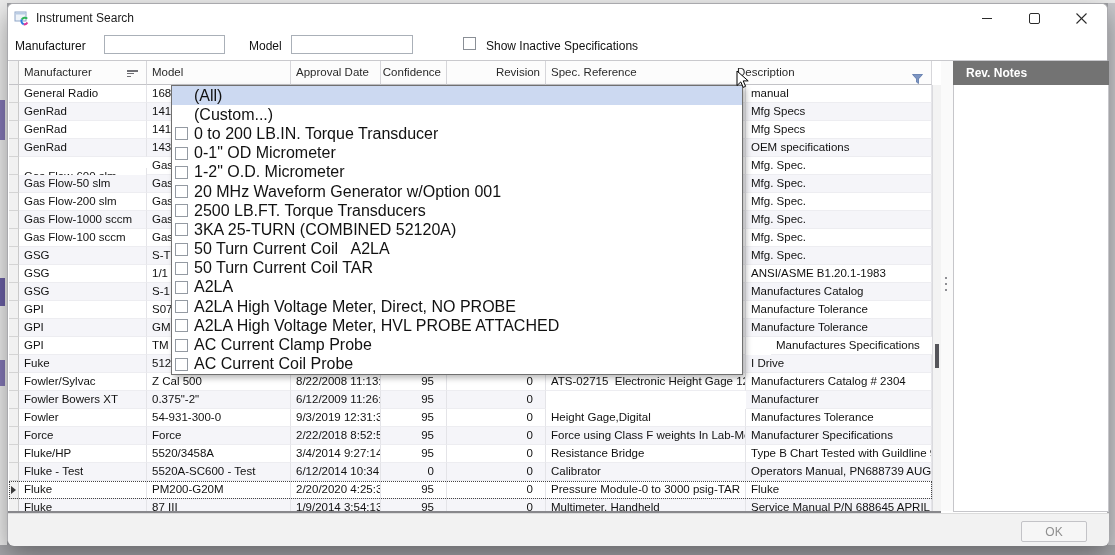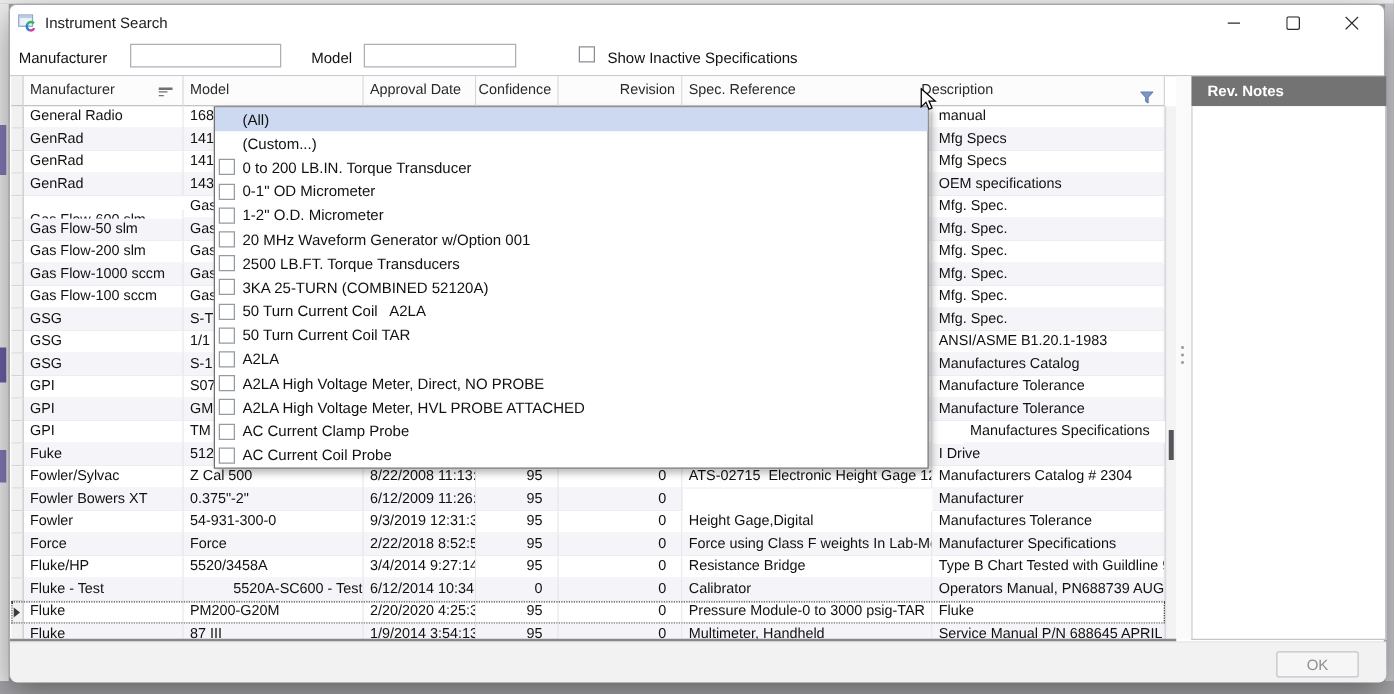--- a/index.html
+++ b/index.html
@@ -65,21 +65,21 @@
     border-top:1px solid #dcdcdc;border-radius:0 0 6px 6px;}
   .okbtn{position:absolute;left:1013px;top:7px;width:66px;height:21px;background:#f6f6f6;
     border:1px solid #c3c3c7;border-radius:2px;color:#8f8f8f;font-size:12px;font-family:inherit;}
   
   .dropdown{position:absolute;left:163px;top:81px;width:572px;height:290px;background:#fff;
     border:1px solid #707070;box-sizing:border-box;z-index:5;box-shadow:3px 3px 6px rgba(0,0,0,.28);
     display:flex;flex-direction:column;}
   .fitem{display:flex;align-items:center;height:19.2px;flex:none;padding-left:3px;box-sizing:border-box;}
   .fitem.sel{background:#ccd9f1;}
   .fcb{width:13px;height:13px;border:1px solid #949aa2;background:#fff;box-sizing:border-box;flex:none;}
-  .flb{font-size:12px;color:#111;margin-left:6px;white-space:pre;overflow:hidden;}
+  .flb{font-size:16px;color:#111;margin-left:6px;white-space:pre;overflow:hidden;}
   .flb.noind{margin-left:19px;}
   .cursor{position:absolute;left:728px;top:66px;z-index:9;}
 </style>
 </head>
 <body>
 
 <div class="stage">
   <div class="bg-top"></div>
   <div class="bg-left">
     <span class="pseg" style="top:97px;height:40px;background:#8478b6;position:absolute;"></span>
@@ -367,21 +367,21 @@
           <div class="cell" style="width: 144px;">5520/3458A</div>
           <div class="cell" style="width: 90px;">3/4/2014 9:27:14 A</div>
           <div class="cell num" style="width: 66px;">95</div>
           <div class="cell num" style="width: 99px;">0</div>
           <div class="cell" style="width: 200px;">Resistance Bridge</div>
           <div class="cell" style="width: 186px;">Type B Chart Tested with Guildline 9211</div>
         </div>
         <div class="grow alt">
           <div class="indcell"></div>
           <div class="cell" style="width: 128px;">Fluke - Test</div>
-          <div class="cell" style="width: 144px; text-align: right;">5520A-SC600 - Test</div>
+          <div class="cell" style="width: 144px;">5520A-SC600 - Test</div>
           <div class="cell" style="width: 90px;">6/12/2014 10:34:06</div>
           <div class="cell num" style="width: 66px;">0</div>
           <div class="cell num" style="width: 99px;">0</div>
           <div class="cell" style="width: 200px;">Calibrator</div>
           <div class="cell" style="width: 186px;">Operators Manual, PN688739 AUG 98 R</div>
         </div>
         <div class="grow cur">
           <div class="indcell">
             <span class="curarrow"></span>
           </div>

